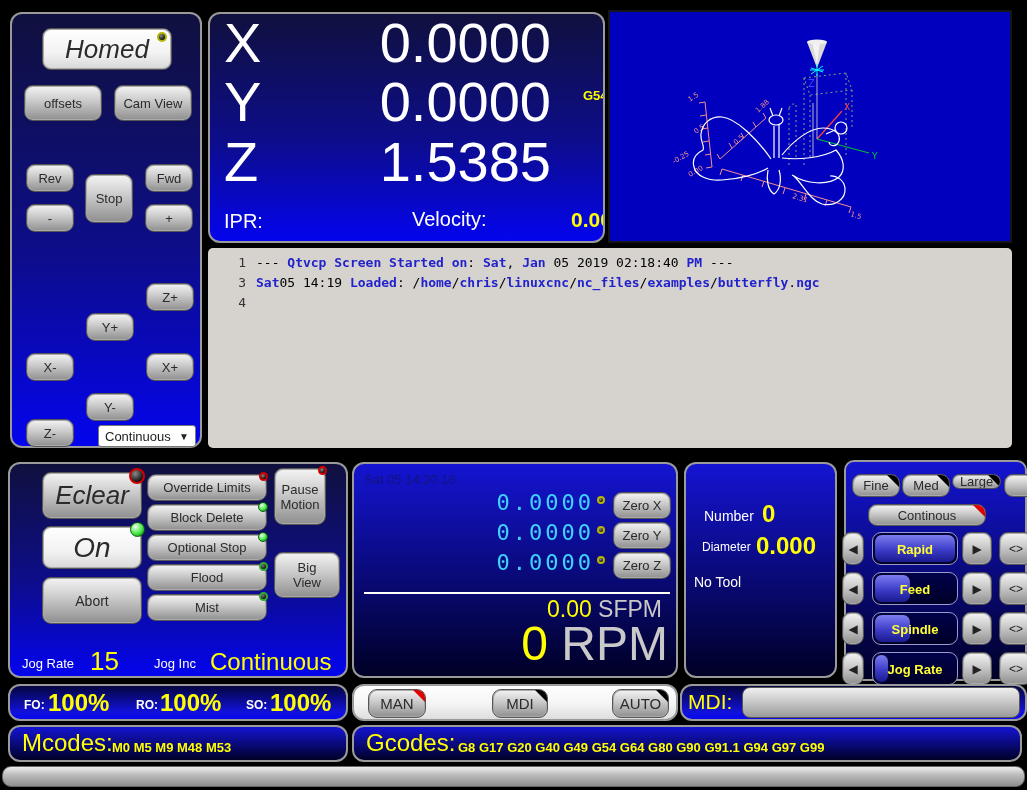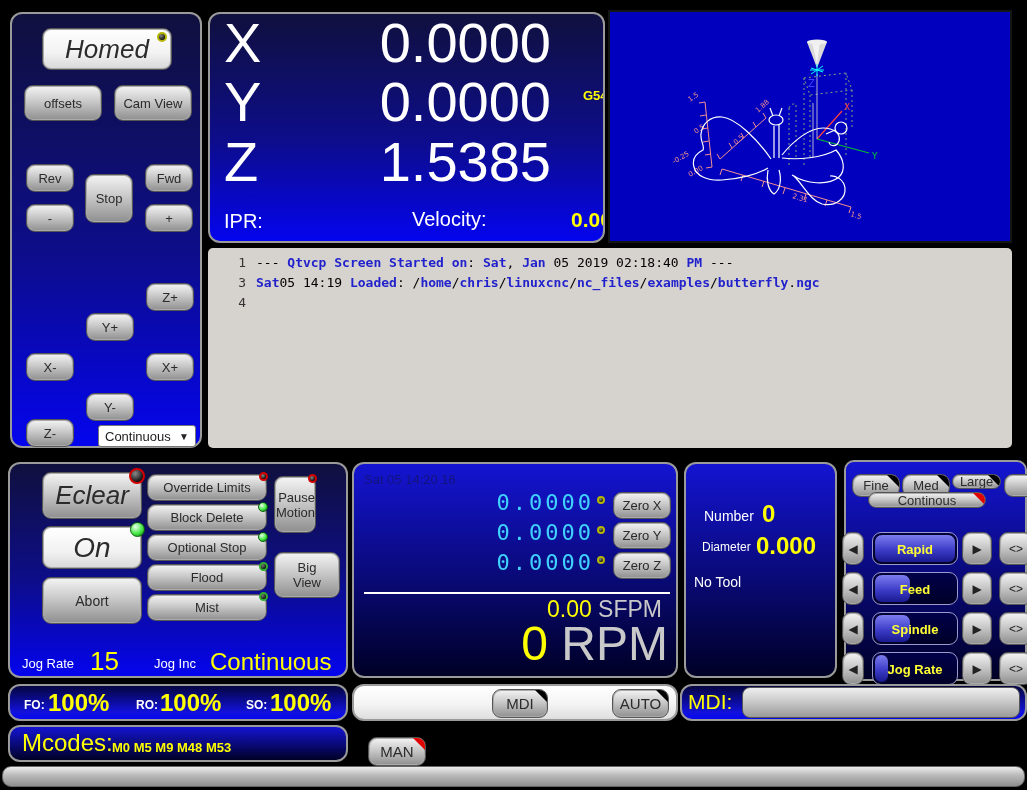--- a/index.html
+++ b/index.html
@@ -235,21 +235,21 @@
     </div>
     <div class="btn" style="left:137px;top:100px;width:120px;height:27px;overflow:visible;">
       <span>Flood</span>
       <span class="led" style="top:-3px;right:-2px;width:9px;height:9px;" data-led="green-off"></span>
     </div>
     <div class="btn" style="left:137px;top:130px;width:120px;height:27px;overflow:visible;">
       <span>Mist</span>
       <span class="led" style="top:-3px;right:-2px;width:9px;height:9px;" data-led="green-off"></span>
     </div>
 
-    <div class="btn" style="left:264px;top:12px;width:42px;height:57px;text-align:right;overflow:visible;">
+    <div class="btn" style="left:264px;top:4px;width:52px;height:57px;text-align:center;overflow:visible;">
       <span style="width:54px;">Pause Motion</span>
       <span class="led" style="top:-3px;right:-2px;width:9px;height:9px;" data-led="red-off"></span>
     </div>
     <div class="btn" style="left:264px;top:88px;width:66px;height:46px;text-align:center;">
       <span style="width:40px;">Big View</span>
     </div>
 
     <span style="position:absolute;left:12px;top:192px;font-size:13px;">Jog Rate</span>
     <span class="yellow" style="position:absolute;left:80px;top:182px;font-size:26px;">15</span>
     <span style="position:absolute;left:144px;top:192px;font-size:13px;">Jog Inc</span>
@@ -305,21 +305,21 @@
     <div class="btn" style="left:56px;top:12px;width:48px;height:23px;" data-notch="black">
       <span>Med</span>
         <span class="notch"></span>
     </div>
     <div class="btn" style="left:106px;top:12px;width:49px;height:15px;" data-notch="black">
       <span>Large</span>
         <span class="notch"></span>
     </div>
     <div class="btn" style="left:158px;top:12px;width:40px;height:23px;" data-notch="black"></div>
 
-    <div class="btn" style="left:22px;top:30px;width:118px;height:16px;border-radius:9px;" data-notch="red">
+    <div class="btn" style="left:22px;top:42px;width:118px;height:22px;border-radius:9px;" data-notch="red">
       <span>Continous</span>
         <span class="notch"></span>
     </div>
 
     <div>
       <div class="btn arrow-btn" style="left:-4px;top:70px;">
           <span class="glyph">◀</span>
         </div>
       <div class="slider" style="left:26px;top:70px;width:86px;">
         <div class="fill" style="width: calc(100% - 2px);"></div>
@@ -382,21 +382,21 @@
   <div class="panel grad-mid" style="left:8px;top:684px;width:340px;height:37px;">
     <span class="small-bold" style="position:absolute;left:14px;top:12px;font-size:12px;">FO:</span>
     <span class="yellow" style="position:absolute;left:38px;top:3px;font-size:24px;font-weight:bold;">100%</span>
     <span class="small-bold" style="position:absolute;left:126px;top:12px;font-size:12px;">RO:</span>
     <span class="yellow" style="position:absolute;left:150px;top:3px;font-size:24px;font-weight:bold;">100%</span>
     <span class="small-bold" style="position:absolute;left:236px;top:12px;font-size:12px;">SO:</span>
     <span class="yellow" style="position:absolute;left:260px;top:3px;font-size:24px;font-weight:bold;">100%</span>
   </div>
 
   <div class="panel grad-mid" style="left:352px;top:684px;width:326px;height:37px;" data-active="true">
-    <div class="btn" style="left:14px;top:3px;width:58px;height:29px;font-size:15px;margin-top:48px;" data-notch="red" data-active="false">
+    <div class="btn" style="left:14px;top:3px;width:58px;height:29px;font-size:15px;" data-notch="red" data-active="false">
       <span>MAN</span>
         <span class="notch"></span>
     </div>
     <div class="btn" style="left:138px;top:3px;width:56px;height:29px;font-size:15px;" data-notch="black" data-active="false">
       <span>MDI</span>
         <span class="notch"></span>
     </div>
     <div class="btn" style="left:258px;top:3px;width:57px;height:29px;font-size:15px;" data-notch="black">
       <span>AUTO</span>
         <span class="notch"></span>
@@ -406,15 +406,19 @@
   <div class="panel grad-mid" style="left:680px;top:684px;width:347px;height:37px;">
     <span class="yellow" style="position:absolute;left:6px;top:4px;font-size:21px;">MDI:</span>
     <input class="mdi-input" style="left: 60px; top: 1px; width: 278px;" value="">
   </div>
 
   <div class="panel grad-up" style="left:8px;top:725px;width:340px;height:37px;">
     <span class="yellow" style="position:absolute;left:12px;top:2px;font-size:24px;">Mcodes:</span>
     <span class="yellow" style="position:absolute;left:102px;top:13px;font-size:13px;font-weight:bold;">M0 M5 M9 M48 M53</span>
   </div>
 
+  <div class="panel grad-up" style="left:352px;top:725px;width:670px;height:37px;">
+    <span class="yellow" style="position:absolute;left:12px;top:2px;font-size:24px;">Gcodes:</span>
+    <span class="yellow" style="position:absolute;left:104px;top:13px;font-size:13px;font-weight:bold;">G8 G17 G20 G40 G49 G54 G64 G80 G90 G91.1 G94 G97 G99</span>
+  </div>
 
   <div class="statusbar"></div>
 </div>
 
 </body></html>

